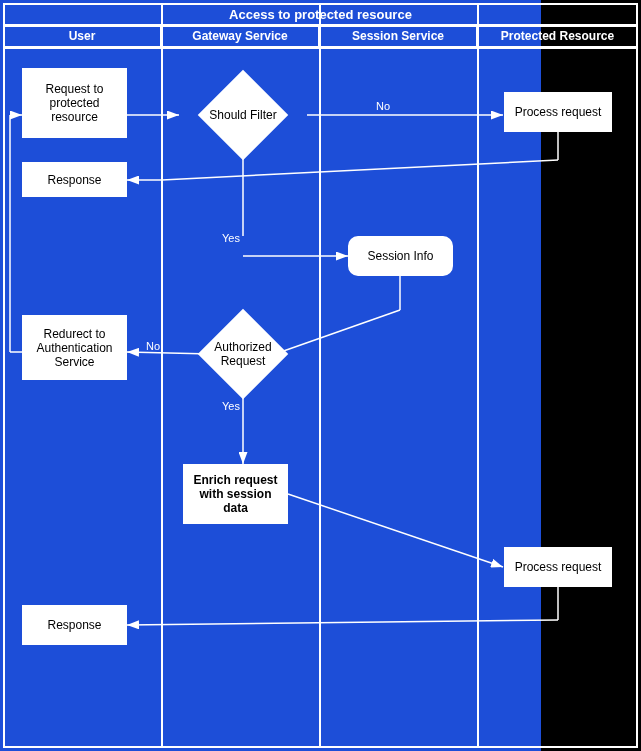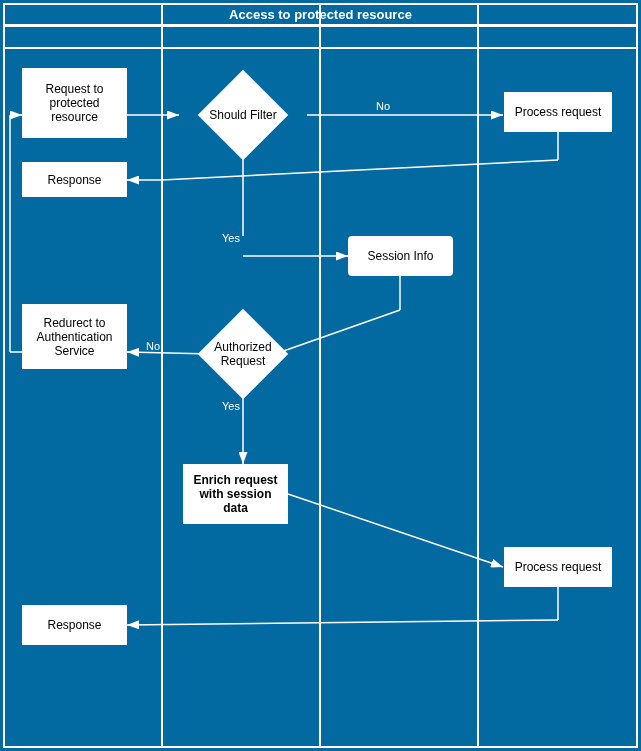--- a/index.html
+++ b/index.html
@@ -4,23 +4,23 @@
   <style>
     * { box-sizing: border-box; margin: 0; padding: 0; }
     body {
       background: #000;
       font-family: Arial, sans-serif;
       width: 641px;
       height: 751px;
       overflow: hidden;
     }
     .diagram-container {
-      width: 641px;
+      width: 541px;
       height: 751px;
-      background: #0369a1;
+      background: #1d4ed8;
       position: relative;
     }
     
     .title-bar {
       position: absolute;
       top: 4px;
       left: 4px;
       width: 633px;
       height: 22px;
       border-bottom: 2px solid #fff;
@@ -150,36 +150,50 @@
       <marker id="arrowhead" markerWidth="8" markerHeight="6" refX="8" refY="3" orient="auto">
         <polygon points="0 0, 8 3, 0 6" fill="white"></polygon>
       </marker>
     </defs>
   </svg>
 
   <div class="title-bar">
     <span class="title-text">Access to protected resource</span>
   </div>
 
+  <div class="col-headers">
+    <div class="col-header" style="width:158px;">
+      <span>User</span>
+    </div>
+    <div class="col-header" style="width:158px;">
+      <span>Gateway Service</span>
+    </div>
+    <div class="col-header" style="width:158px;">
+      <span>Session Service</span>
+    </div>
+    <div class="col-header" style="width:159px;">
+      <span>Protected Resource</span>
+    </div>
+  </div>
 
   <div class="box" style="left:22px; top:68px; width:105px; height:70px;">
     <span style="white-space:pre-line;">Request to
 protected
 resource</span>
   </div>
 
   <div class="box" style="left:22px; top:162px; width:105px; height:35px;">
     <span>Response</span>
   </div>
 
-  <div class="box" style="left:348px; top:236px; width:105px; height:40px; border-radius:4px;">
+  <div class="box" style="left:348px; top:236px; width:105px; height:40px; border-radius:10px;">
     <span>Session Info</span>
   </div>
 
-  <div class="box" style="left:22px; top:304px; width:105px; height:65px;">
+  <div class="box" style="left:22px; top:315px; width:105px; height:65px;">
     <span style="white-space:pre-line;">Redurect to
 Authentication
 Service</span>
   </div>
 
   <div class="box" style="left:183px; top:464px; width:105px; height:60px;font-weight:bold;">
     <span style="white-space:pre-line;">Enrich request
 with session
 data</span>
   </div>

